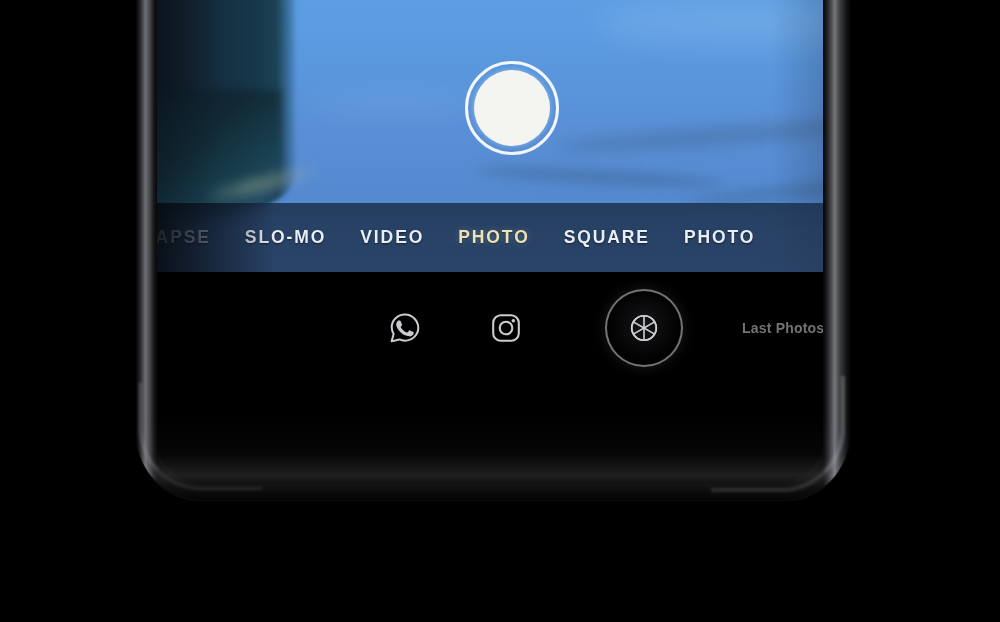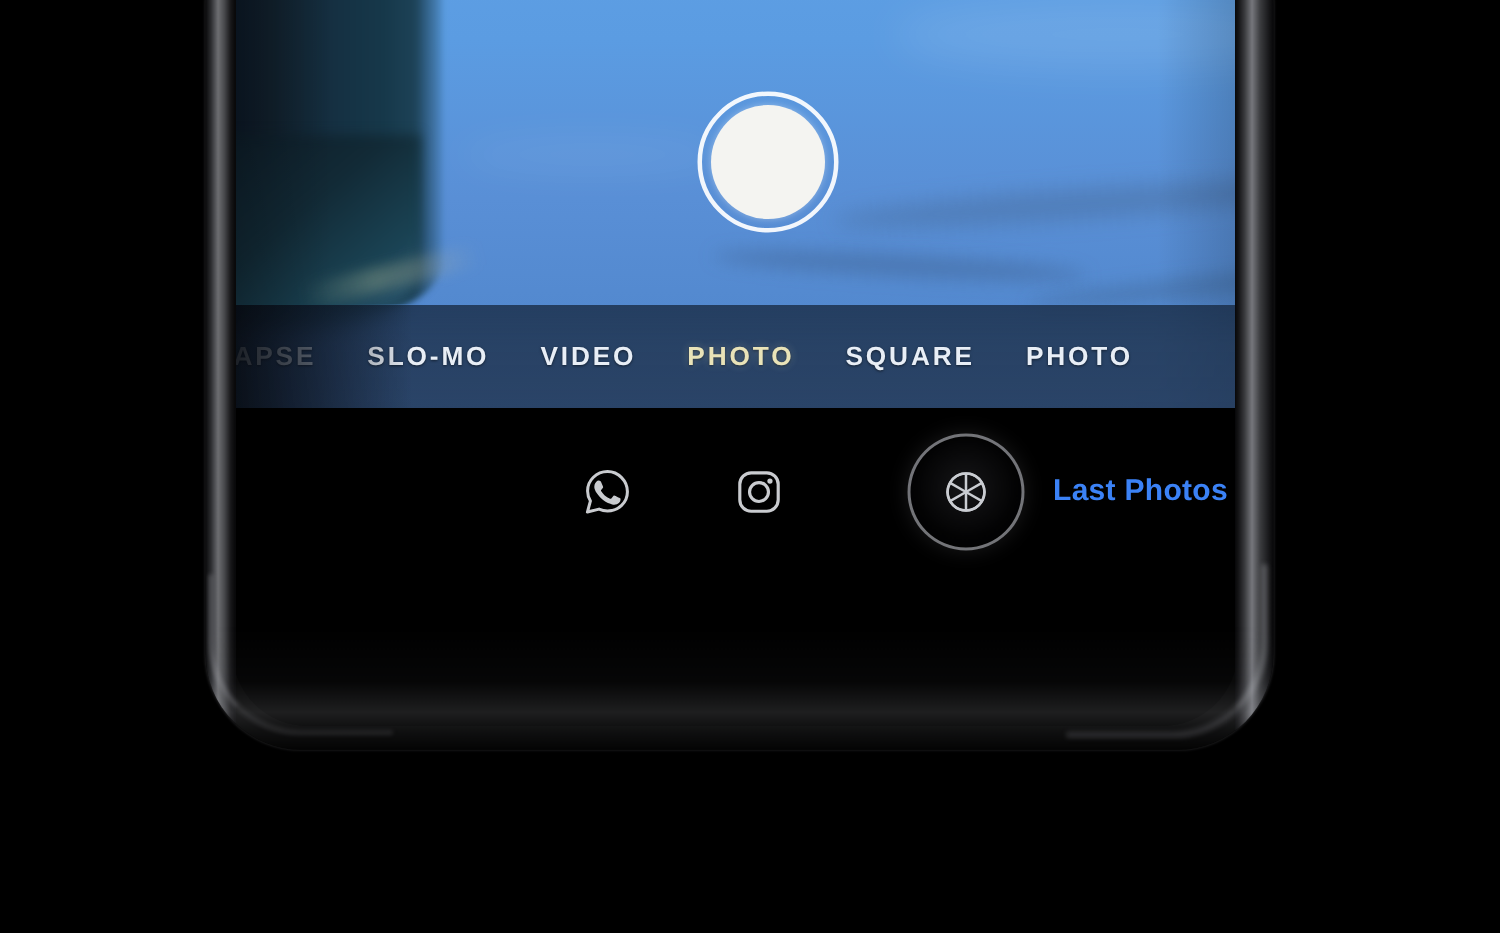--- a/index.html
+++ b/index.html
@@ -365,28 +365,28 @@
     cursor: pointer;
     background: radial-gradient(circle at 50% 46%,
       rgba(40,40,44,0.55) 0%,
       rgba(10,10,12,0.25) 62%,
       rgba(0,0,0,0) 100%);
     box-shadow: 0 0 14px rgba(160,163,170,0.16);
   }
 
   #last-photos-label {
     position: absolute;
-    left: 547px;
+    left: 587px;
     top: 50%;
     transform: translateY(-50%);
     font-family: "Liberation Sans", sans-serif;
-    font-size: 20px;
+    font-size: 14px;
     font-weight: 700;
     letter-spacing: 0.2px;
-    color: #3b82f6;
+    color: #737373;
     user-select: none;
     cursor: pointer;
   }
 
   
   .aperture-svg { display: block; }
 </style>
 </head>
 <body>
 

